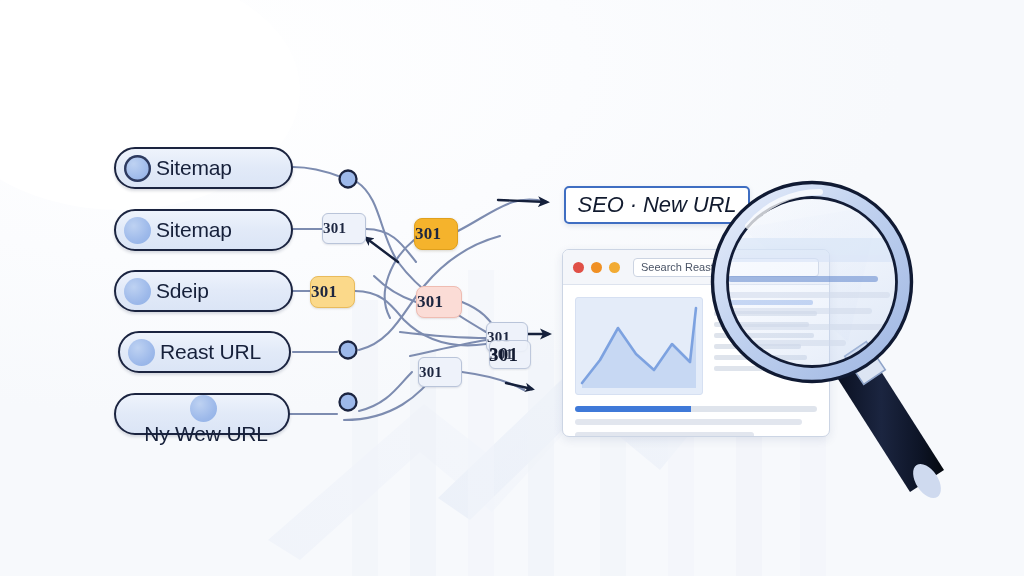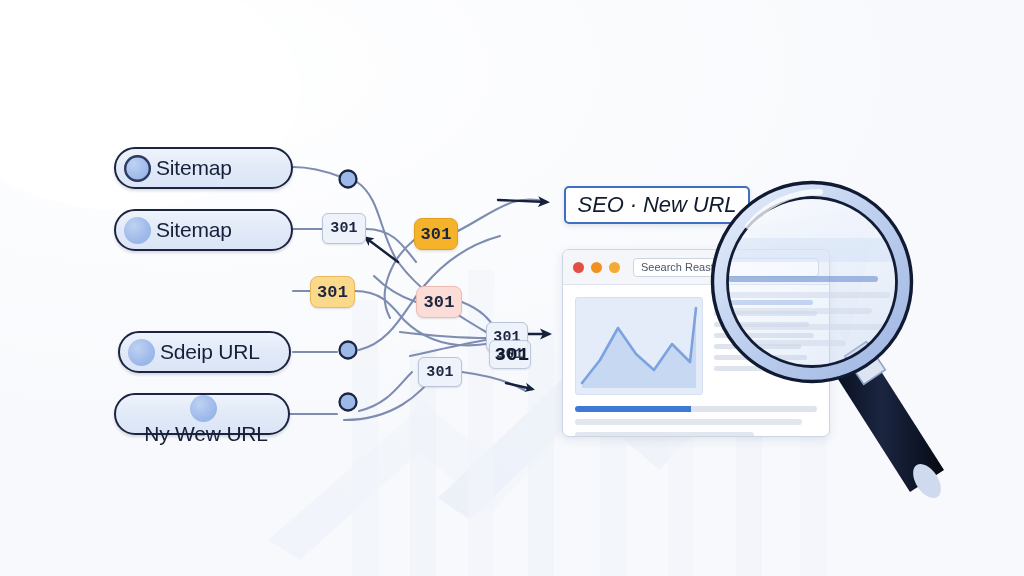--- a/index.html
+++ b/index.html
@@ -70,27 +70,27 @@
     white-space: nowrap;
     font-family: "Liberation Sans", sans-serif;
   }
 
   
   .badge {
     position: absolute;
     box-sizing: border-box;
     display: flex;
     align-items: center;
-    justify-content: center;
+    justify-content: flex-start;
     font-size: 15px;
     font-weight: 700;
     letter-spacing: 0.2px;
     color: #1d2640;
     border-radius: 6px;
-    font-family: Liberation Mono, monospace;
+    font-family: Liberation Serif, serif;
   }
   .badge.blue {
     background: #eef2fa;
     border: 1.6px solid #b9c4d9;
     box-shadow: 0 1px 2px rgba(30,40,70,0.12);
   }
   .badge.orange {
     background: #f5b32c;
     border: 1.6px solid #e0a01c;
     border-radius: 8px;
@@ -342,24 +342,28 @@
   <div class="pill" style="left:114px; top:147px; width:179px;">
     <span class="pill-dot ring"></span>
     <span class="pill-label">Sitemap</span>
   </div>
 
   <div class="pill" style="left:114px; top:209px; width:179px;">
     <span class="pill-dot"></span>
     <span class="pill-label">Sitemap</span>
   </div>
 
+  <div class="pill" style="left:114px; top:270px; width:179px;">
+    <span class="pill-dot"></span>
+    <span class="pill-label">Sdeip</span>
+  </div>
 
   <div class="pill" style="left:118px; top:331px; width:173px;">
     <span class="pill-dot"></span>
-    <span class="pill-label">Sdeip URL</span>
+    <span class="pill-label">Reast URL</span>
   </div>
 
   <div class="pill" style="left:114px; top:393px; width:176px;flex-direction:column;">
     <span class="pill-dot"></span>
     <span class="pill-label">Ny Wew URL</span>
   </div>
 
   <div class="badge blue" style="left:322px; top:213px; width:44px; height:31px;">
     <span>301</span>
   </div>

